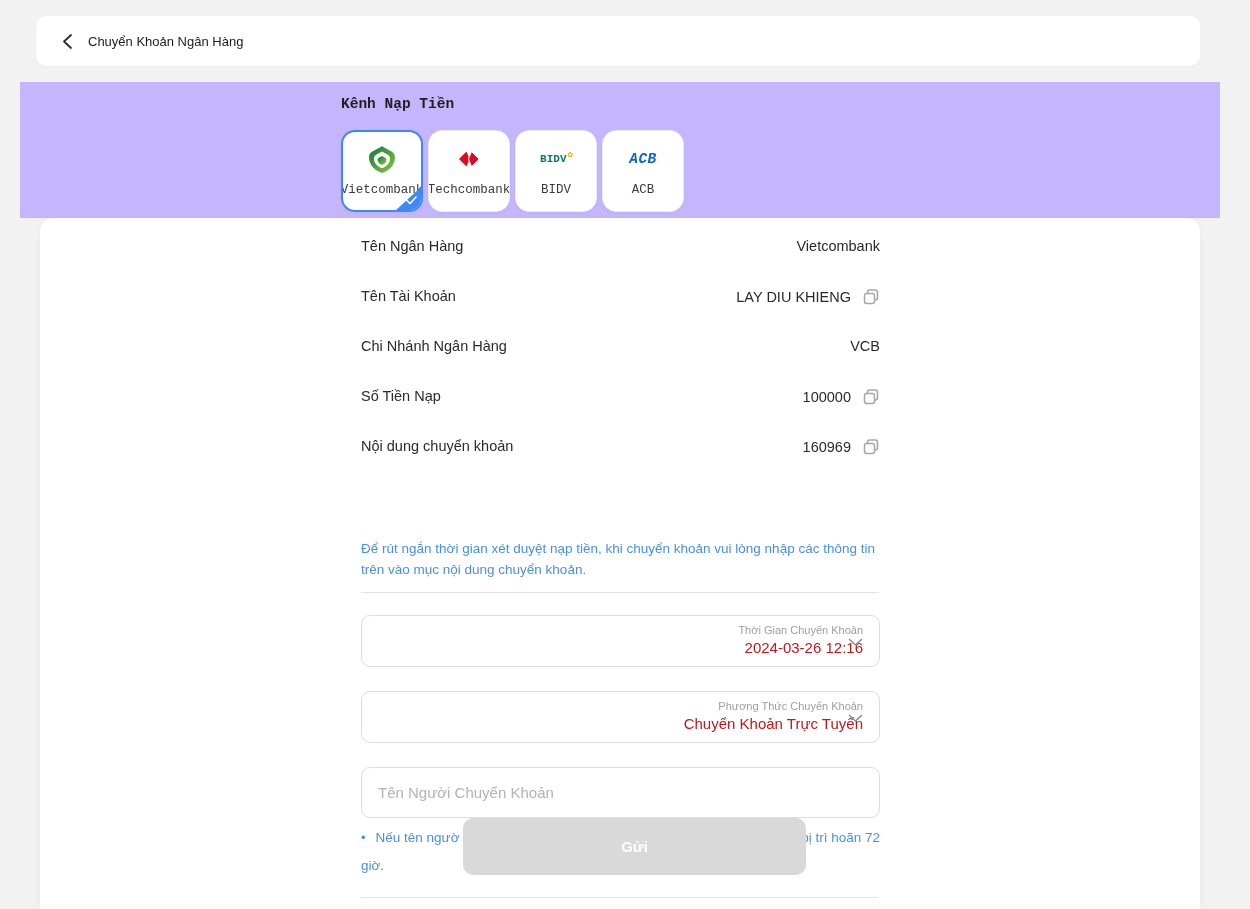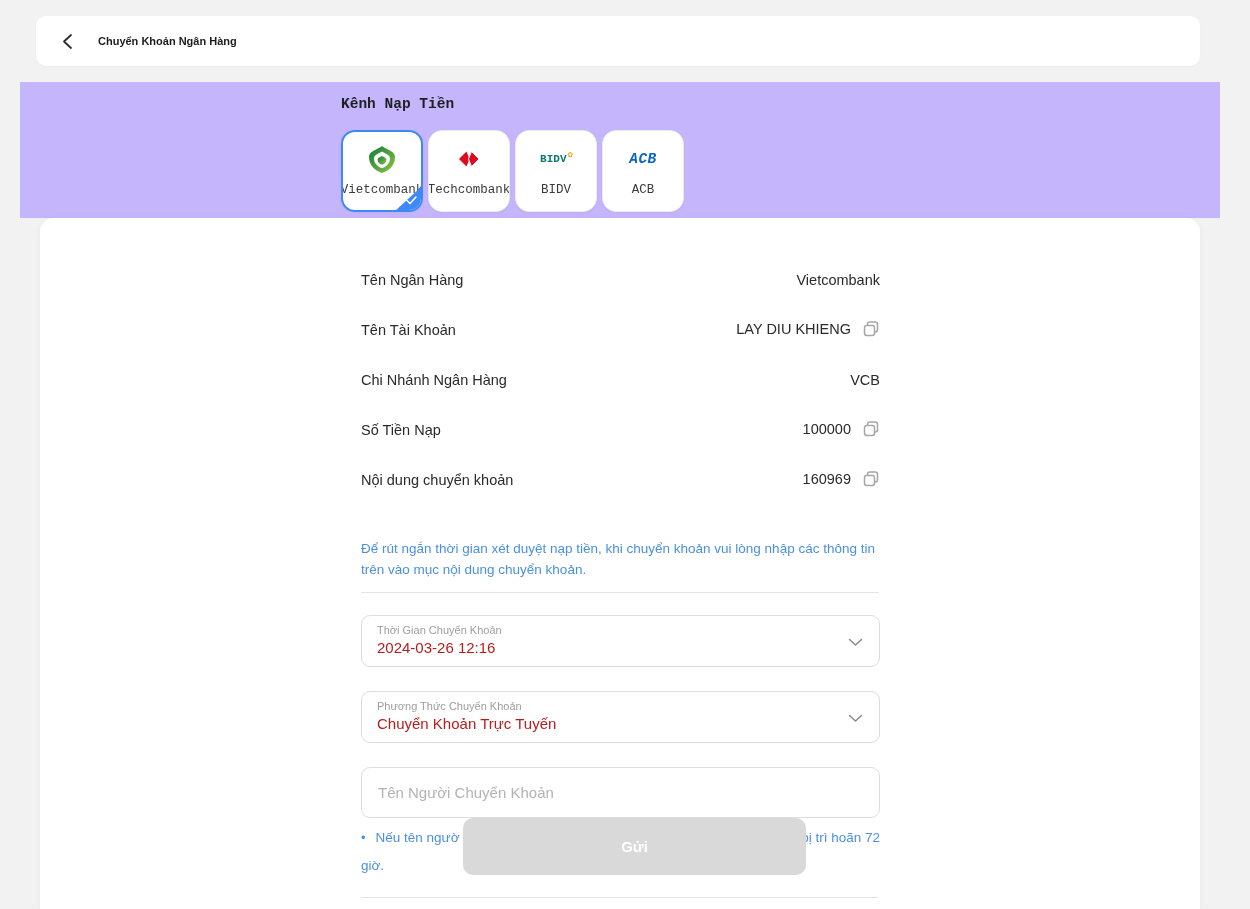--- a/index.html
+++ b/index.html
@@ -13,21 +13,21 @@
   }
   
   .header-card {
     position:absolute; left:36px; top:16px; width:1164px; height:50px;
     background:#fff; border-radius:10px;
     display:flex; align-items:center; padding-left:20px;
     box-shadow:0 1px 2px rgba(0,0,0,.03);
   }
   .back-btn { display:flex; align-items:center; justify-content:center;
     width:22px; height:22px; cursor:pointer; }
-  .header-title { font-size:11px; font-weight:700; color:#1c1c1c; margin-left:20px; }
+  .header-title { font-size:13px; font-weight:400; color:#1c1c1c; margin-left:10px; }
 
   
   .top-band {
     position:absolute; left:20px; top:82px; width:1200px; height:136px;
     background:#c4b5fd;
     font-family:Liberation Mono, monospace;
   }
   .channel-heading {
     position:absolute; left:321px; top:14px;
     font-size:14.5px; font-weight:700; color:#1f1f1f;
@@ -54,38 +54,38 @@
 
   
   .main-card {
     position:absolute; left:40px; top:218px; width:1160px; height:691px;
     background:#fff; border-radius:14px 14px 0 0;
     box-shadow:0 2px 8px rgba(0,0,0,.04);
   }
   .content { position:absolute; left:321px; top:0; width:519px; height:100%; }
 
   .detail-rows { position:absolute; top:20px; left:0; width:100%; }
-  .detail-row { height:50px; display:flex; align-items:flex-end; justify-content:space-between; }
+  .detail-row { height:50px; display:flex; align-items:flex-start; justify-content:space-between; }
   .row-label { font-size:14.5px; color:#2a2a2a; }
   .row-right { display:flex; align-items:center; gap:11px; }
   .row-value { font-size:14.5px; color:#2a2a2a; }
   .copy-btn { width:18px; height:18px; cursor:pointer; display:flex; }
 
   .blue-note {
     position:absolute; top:320px; left:0; width:519px;
     font-size:13.5px; line-height:21px; color:#4a90e2;
   }
   .divider { position:absolute; left:0; width:518px; height:1px; background:#e4e4e4; }
   .divider-1 { top:374px; }
   .divider-2 { top:679px; width:517px; }
 
   .select-box {
     position:absolute; left:0; width:519px; height:52px;
     border:1px solid #ddd; border-radius:9px; background:#fff;
-    padding:8px 16px 0 15px; cursor:pointer;
+    padding:8px 16px 0 15px; cursor:pointer;text-align:right;
   }
   .select-1 { top:397px; }
   .select-2 { top:473px; }
   .select-label { font-size:11px; color:#9e9e9e; }
   .select-value { font-size:15px; color:#b91c1c; margin-top:3px; }
   .select-chevron { position:absolute; right:16px; top:22px; }
 
   .name-input {
     position:absolute; top:549px; left:0; width:519px; height:51px;
     border:1px solid #ddd; border-radius:9px; background:#fff;

